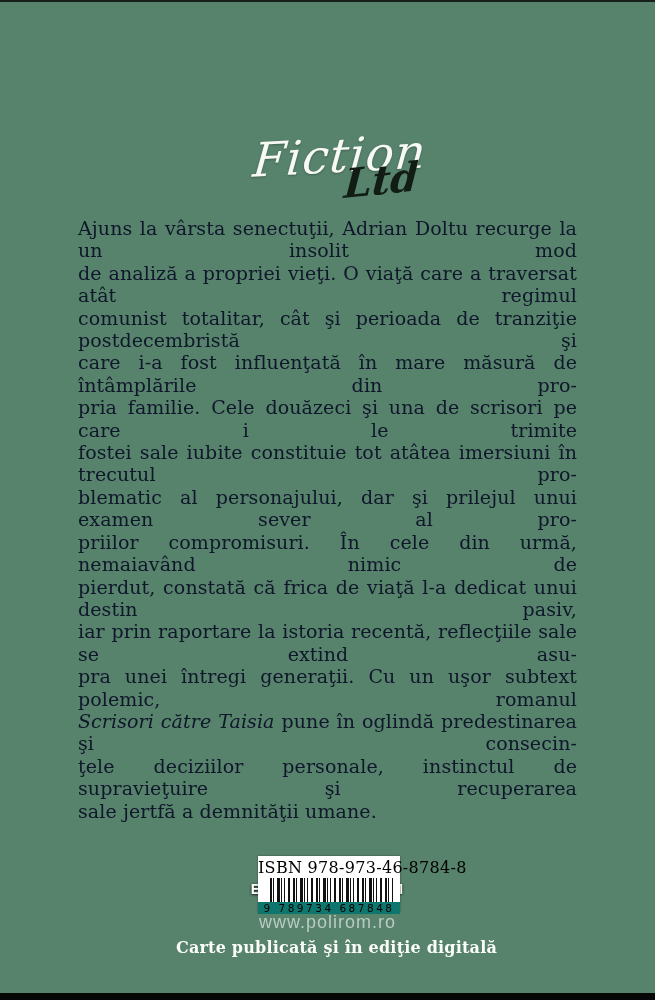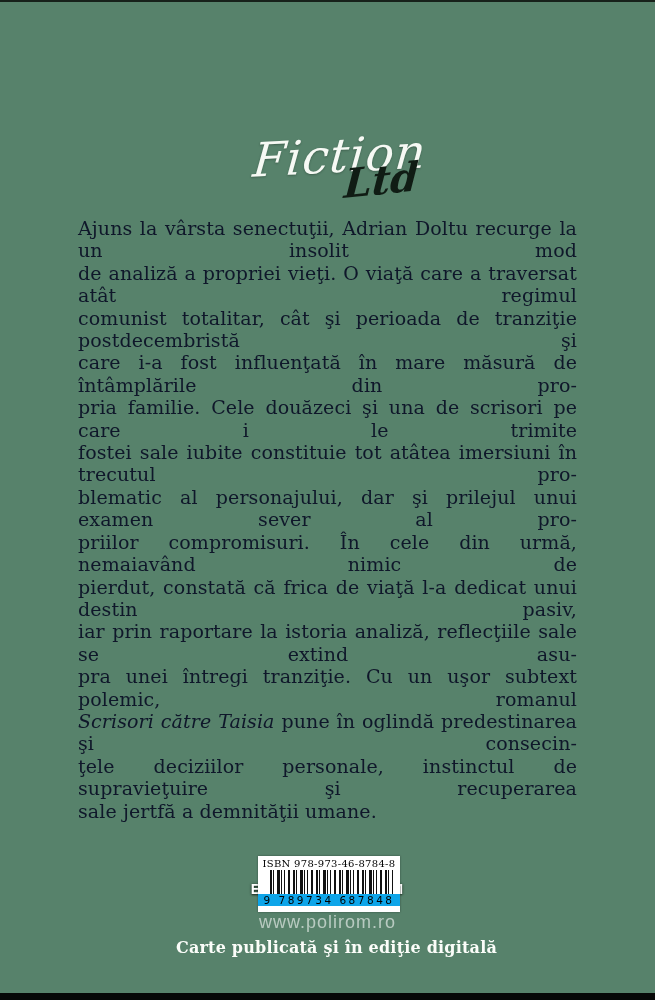--- a/index.html
+++ b/index.html
@@ -74,21 +74,21 @@
     text-shadow:0 1px 2px rgba(10,20,12,.75), 0 0 3px rgba(10,20,12,.45);
     margin-top:48px;
   }
   .barcode-box{
     position:absolute;top:856px;left:258px;width:142px;height:56px;
     background:#ffffff;
     box-shadow:0 0 2px rgba(0,0,0,.4);
   }
   .isbn-text{
     font-family:"DejaVu Serif", serif;
-    font-size:10px;
+    font-size:16px;
     color:#000;
     text-align:center;
     padding-top:2px;
     letter-spacing:.3px;
     white-space:nowrap;
   }
   .barcode-bars{
     height:26px;
     margin:1px 7px 0 12px;
     background:repeating-linear-gradient(90deg,
@@ -96,21 +96,21 @@
       #111 3px 4px, #fff 4px 7px,
       #111 7px 10px, #fff 10px 11px,
       #111 11px 12px, #fff 12px 14px,
       #111 14px 15px, #fff 15px 18px,
       #111 18px 20px, #fff 20px 23px);
   }
   .barcode-digits{
     font-family:"DejaVu Sans", sans-serif;
     font-size:10.5px;
     color:#000;
-    background:#0ea5e9;
+    background:#0f766e;
     text-align:center;
     letter-spacing:2.5px;
     margin-top:-2px;
     white-space:nowrap;
   }
   .website{
     position:absolute;top:912px;left:0;width:100%;
     text-align:center;
     font-family:"Liberation Sans", sans-serif;
     font-size:18px;
@@ -141,22 +141,22 @@
   <div class="blurb">
       <div class="blurb-line">Ajuns la vârsta senectuţii, Adrian Doltu recurge la un insolit mod</div>
       <div class="blurb-line">de analiză a propriei vieţi. O viaţă care a traversat atât regimul</div>
       <div class="blurb-line">comunist totalitar, cât şi perioada de tranziţie postdecembristă şi</div>
       <div class="blurb-line">care i-a fost influenţată în mare măsură de întâmplările din pro-</div>
       <div class="blurb-line">pria familie. Cele douăzeci şi una de scrisori pe care i le trimite</div>
       <div class="blurb-line">fostei sale iubite constituie tot atâtea imersiuni în trecutul pro-</div>
       <div class="blurb-line">blematic al personajului, dar şi prilejul unui examen sever al pro-</div>
       <div class="blurb-line">priilor compromisuri. În cele din urmă, nemaiavând nimic de</div>
       <div class="blurb-line">pierdut, constată că frica de viaţă l-a dedicat unui destin pasiv,</div>
-      <div class="blurb-line">iar prin raportare la istoria analiză, reflecţiile sale se extind asu-</div>
-      <div class="blurb-line">pra unei întregi tranziţie. Cu un uşor subtext polemic, romanul</div>
+      <div class="blurb-line">iar prin raportare la istoria recentă, reflecţiile sale se extind asu-</div>
+      <div class="blurb-line">pra unei întregi generaţii. Cu un uşor subtext polemic, romanul</div>
       <div class="blurb-line"><i>Scrisori către Taisia</i> pune în oglindă predestinarea şi consecin-</div>
       <div class="blurb-line">ţele deciziilor personale, instinctul de supravieţuire şi recuperarea</div>
       <div class="blurb-line last">sale jertfă a demnităţii umane.</div>
     </div>
 
   <div class="publisher">EDITURA POLIROM</div>
 
   <div class="barcode-box">
     <div class="isbn-text">ISBN 978-973-46-8784-8</div>
     <div class="barcode-bars"></div>

